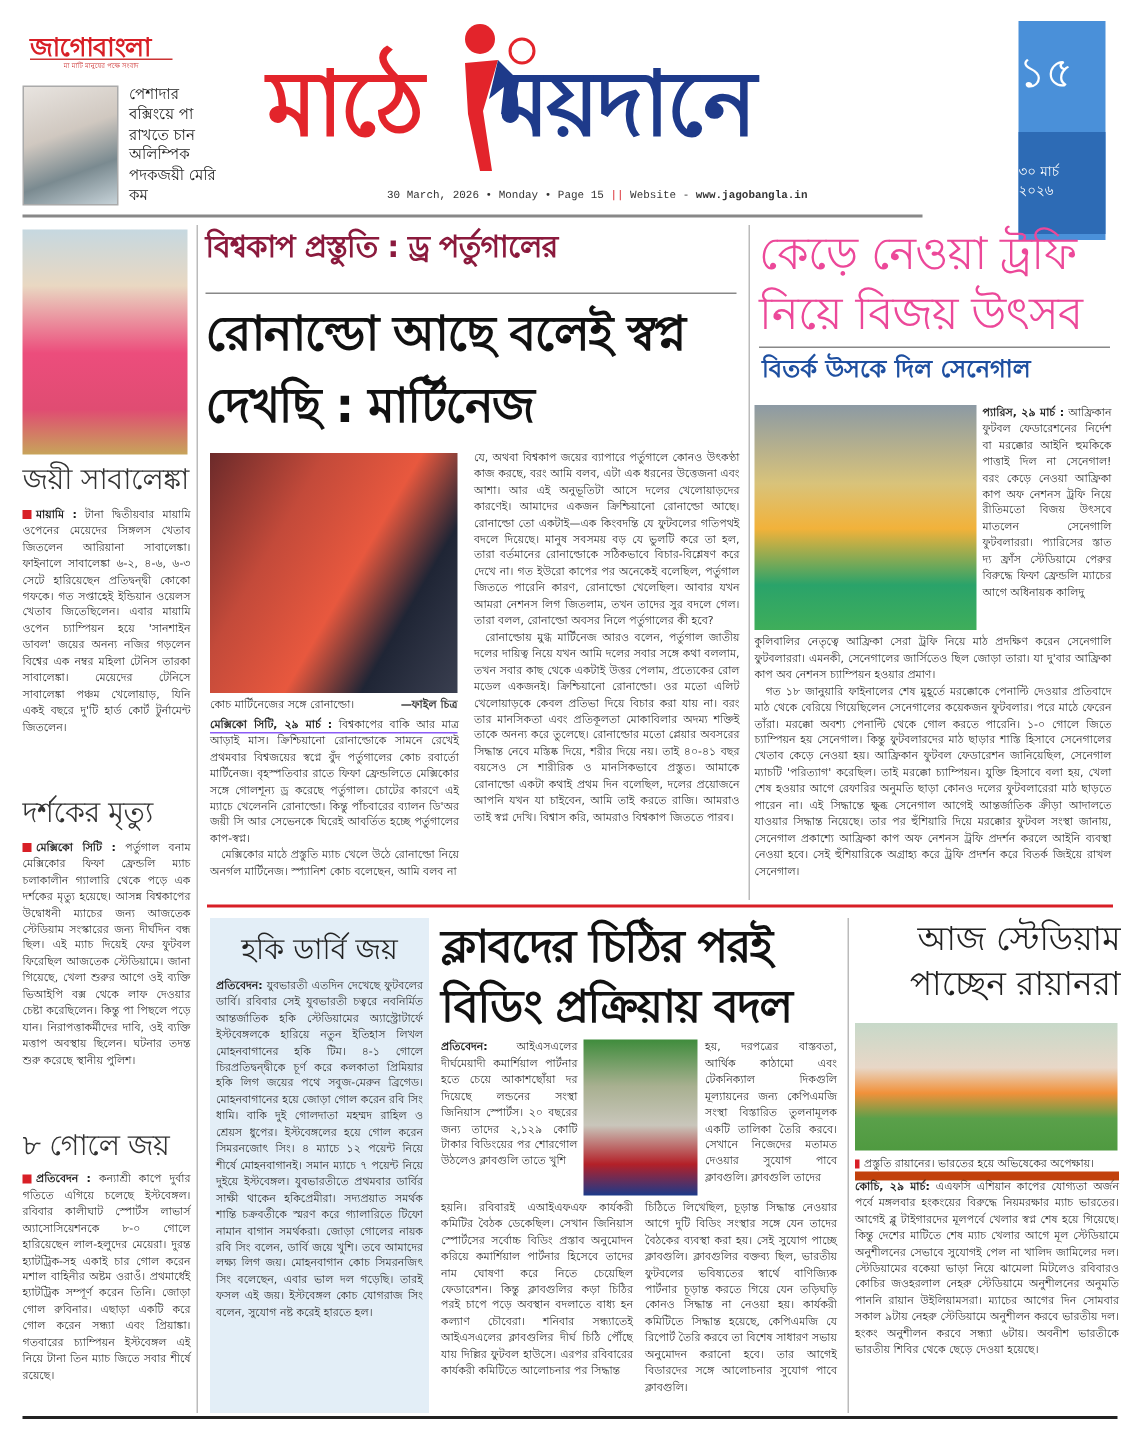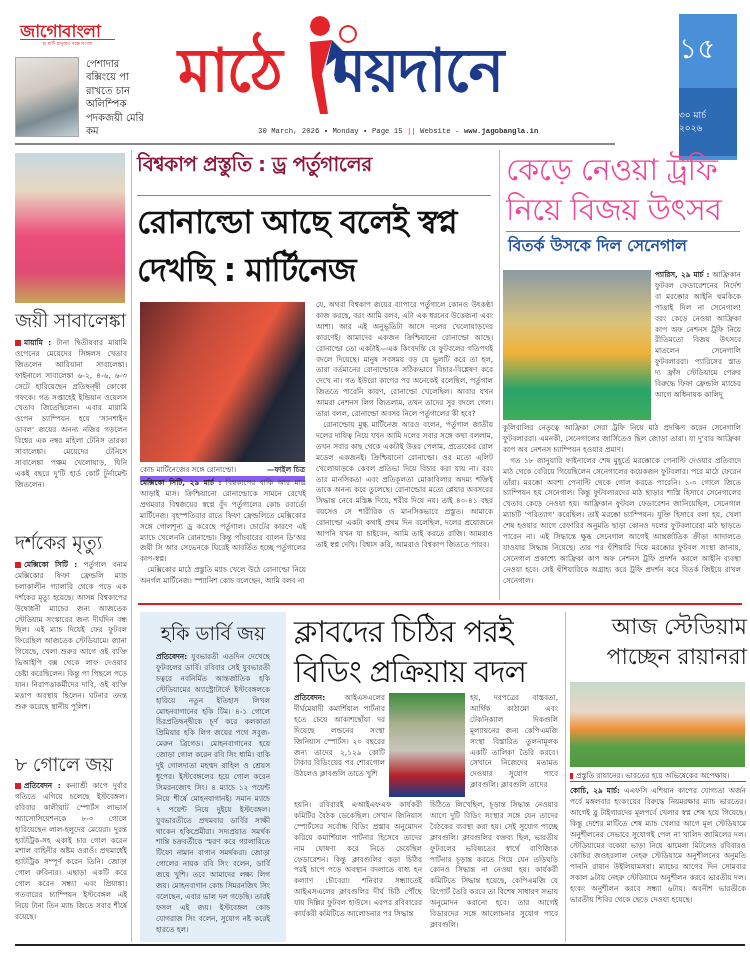--- a/index.html
+++ b/index.html
@@ -35,29 +35,29 @@
 #main-photo{left:140px;top:302px;width:165px;height:160px;background:linear-gradient(120deg,#6b2a2a 0%,#c34a3a 30%,#e8583e 55%,#1f2535 75%,#3a3f50 100%)}
 
 #senegal-hl{left:506px;top:150px;width:235px;font-size:30px;line-height:40px;color:#ec4899;font-weight:normal;letter-spacing:-0.5px}
 #senegal-rule{left:506px;top:231px;width:234px;height:1px;background:#888}
 #senegal-sub{left:508px;top:233px;font-size:16px;font-weight:bold;color:#1e4fa0}
 #senegal-photo{left:503px;top:270px;width:148px;height:150px;background:linear-gradient(180deg,#8c9aa4 0%,#d9c37a 35%,#f2b23a 55%,#2aa36a 80%,#3fae5a 100%)}
 
 #redrule{left:138px;top:603px;width:604px;height:2px;background:#d81f26}
 #bottom-rule{left:15px;top:944px;width:730px;height:2px;background:#222}
 
-#hockey{left:140px;top:612px;width:146px;height:330px;background:#e3eef7;padding:0 16px}
+#hockey{left:140px;top:612px;width:146px;height:330px;background:#e3eef7;padding:0 4px}
 #hockey .hl{font-size:19px;line-height:30px;color:#222;text-align:center}
 
-#club-hl{left:294px;top:612px;width:265px;font-size:30px;font-weight:normal;line-height:40px;color:#111;letter-spacing:-1px}
+#club-hl{left:294px;top:612px;width:265px;font-size:30px;font-weight:bold;line-height:40px;color:#111;letter-spacing:-1px}
 #cup-photo{left:389px;top:693px;width:76px;height:104px;background:linear-gradient(180deg,#3f8c3c 0%,#a8b090 30%,#c9c6bb 55%,#b32028 80%,#1b3a8a 100%)}
 
 #raina-hl{left:572px;top:612px;width:175px;font-size:22px;line-height:30px;color:#222;text-align:right}
 #raina-photo{left:570px;top:682px;width:175px;height:85px;background:linear-gradient(180deg,#c7d9c9 0%,#e8d7c7 35%,#f1913a 55%,#5aa04a 75%,#4f9a40 100%)}
-#raina-cap{left:570px;top:770px;width:176px;font-size:7.3px;line-height:11px;color:#333;border-bottom:1px solid #c2410c}
+#raina-cap{left:570px;top:770px;width:176px;font-size:7.3px;line-height:11px;color:#333;border-bottom:6px solid #c2410c}
 </style>
 </head>
 <body>
 
 <div class="abs" id="brand">জাগোবাংলা</div>
 <div class="abs" id="brand-tag">মা মাটি মানুষের পক্ষে সংবাদ</div>
 <div class="abs" id="teaser-photo"></div>
 <div class="abs" id="teaser-text">পেশাদার বক্সিংয়ে পা রাখতে চান অলিম্পিক পদকজয়ী মেরি কম</div>
 
 <div class="abs" id="logo">
@@ -98,21 +98,21 @@
 
 <div class="abs hd-light" style="left:15px;top:752px;width:112px">৮ গোলে জয়</div>
 <div class="abs body-text" style="left:15px;top:781px;width:112px">
   <span class="sq"></span><span class="lead">প্রতিবেদন :</span> <span>কন্যাশ্রী কাপে দুর্বার গতিতে এগিয়ে চলেছে ইস্টবেঙ্গল। রবিবার কালীঘাট স্পোর্টস লাভার্স অ্যাসোসিয়েশনকে ৮-০ গোলে হারিয়েছেন লাল-হলুদের মেয়েরা। দুরন্ত হ্যাটট্রিক-সহ একাই চার গোল করেন মশাল বাহিনীর অষ্টম ওরাওঁ। প্রথমার্ধেই হ্যাটট্রিক সম্পূর্ণ করেন তিনি। জোড়া গোল রুবিনার। এছাড়া একটি করে গোল করেন সন্ধ্যা এবং প্রিয়াঙ্কা। গতবারের চ্যাম্পিয়ন ইস্টবেঙ্গল এই নিয়ে টানা তিন ম্যাচ জিতে সবার শীর্ষে রয়েছে।</span>
 </div>
 
 <div class="abs" id="kicker">বিশ্বকাপ প্রস্তুতি : ড্র পর্তুগালের</div>
 <div class="abs" id="kicker-rule"></div>
 <div class="abs" id="main-hl">রোনাল্ডো আছে বলেই স্বপ্ন দেখছি : মার্টিনেজ</div>
 <div class="abs" id="main-photo"></div>
-<div class="abs" style="left:140px;top:464px;width:165px;font-size:7.3px;color:#333;display:flex;justify-content:space-between;border-bottom:6px solid #8b5cf6;padding-bottom:0">
+<div class="abs" style="left:140px;top:464px;width:165px;font-size:7.3px;color:#333;display:flex;justify-content:space-between;border-bottom:1px solid #8b5cf6;padding-bottom:12px">
   <span>কোচ মার্টিনেজের সঙ্গে রোনাল্ডো।</span>
   <b>—ফাইল চিত্র</b>
 </div>
 <div class="abs body-text" style="left:140px;top:478px;width:166px">
   <span class="lead">মেক্সিকো সিটি, ২৯ মার্চ :</span> <span>বিশ্বকাপের বাকি আর মাত্র আড়াই মাস। ক্রিশ্চিয়ানো রোনাল্ডোকে সামনে রেখেই প্রথমবার বিশ্বজয়ের স্বপ্নে বুঁদ পর্তুগালের কোচ রবার্তো মার্টিনেজ। বৃহস্পতিবার রাতে ফিফা ফ্রেন্ডলিতে মেক্সিকোর সঙ্গে গোলশূন্য ড্র করেছে পর্তুগাল। চোটের কারণে এই ম্যাচে খেলেননি রোনাল্ডো। কিন্তু পাঁচবারের ব্যালন ডি'অর জয়ী সি আর সেভেনকে ঘিরেই আবর্তিত হচ্ছে পর্তুগালের কাপ-স্বপ্ন।</span><br> <span>মেক্সিকোর মাঠে প্রস্তুতি ম্যাচ খেলে উঠে রোনাল্ডো নিয়ে অনর্গল মার্টিনেজ। স্প্যানিশ কোচ বলেছেন, আমি বলব না</span>
 </div>
 <div class="abs body-text" style="left:316px;top:300px;width:177px">
   <span>যে, অথবা বিশ্বকাপ জয়ের ব্যাপারে পর্তুগালে কোনও উৎকণ্ঠা কাজ করছে, বরং আমি বলব, এটা এক ধরনের উত্তেজনা এবং আশা। আর এই অনুভূতিটা আসে দলের খেলোয়াড়দের কারণেই। আমাদের একজন ক্রিশ্চিয়ানো রোনাল্ডো আছে। রোনাল্ডো তো একটাই—এক কিংবদন্তি যে ফুটবলের গতিপথই বদলে দিয়েছে। মানুষ সবসময় বড় যে ভুলটি করে তা হল, তারা বর্তমানের রোনাল্ডোকে সঠিকভাবে বিচার-বিশ্লেষণ করে দেখে না। গত ইউরো কাপের পর অনেকেই বলেছিল, পর্তুগাল জিততে পারেনি কারণ, রোনাল্ডো খেলেছিল। আবার যখন আমরা নেশনস লিগ জিতলাম, তখন তাদের সুর বদলে গেল। তারা বলল, রোনাল্ডো অবসর নিলে পর্তুগালের কী হবে?</span><br> <span>রোনাল্ডোয় মুগ্ধ মার্টিনেজ আরও বলেন, পর্তুগাল জাতীয় দলের দায়িত্ব নিয়ে যখন আমি দলের সবার সঙ্গে কথা বললাম, তখন সবার কাছ থেকে একটাই উত্তর পেলাম, প্রত্যেকের রোল মডেল একজনই। ক্রিশ্চিয়ানো রোনাল্ডো। ওর মতো এলিট খেলোয়াড়কে কেবল প্রতিভা দিয়ে বিচার করা যায় না। বরং তার মানসিকতা এবং প্রতিকূলতা মোকাবিলার অদম্য শক্তিই তাকে অনন্য করে তুলেছে। রোনাল্ডোর মতো প্লেয়ার অবসরের সিদ্ধান্ত নেবে মস্তিষ্ক দিয়ে, শরীর দিয়ে নয়। তাই ৪০-৪১ বছর বয়সেও সে শারীরিক ও মানসিকভাবে প্রস্তুত। আমাকে রোনাল্ডো একটা কথাই প্রথম দিন বলেছিল, দলের প্রয়োজনে আপনি যখন যা চাইবেন, আমি তাই করতে রাজি। আমরাও তাই স্বপ্ন দেখি। বিশ্বাস করি, আমরাও বিশ্বকাপ জিততে পারব।</span>
 </div>
 

